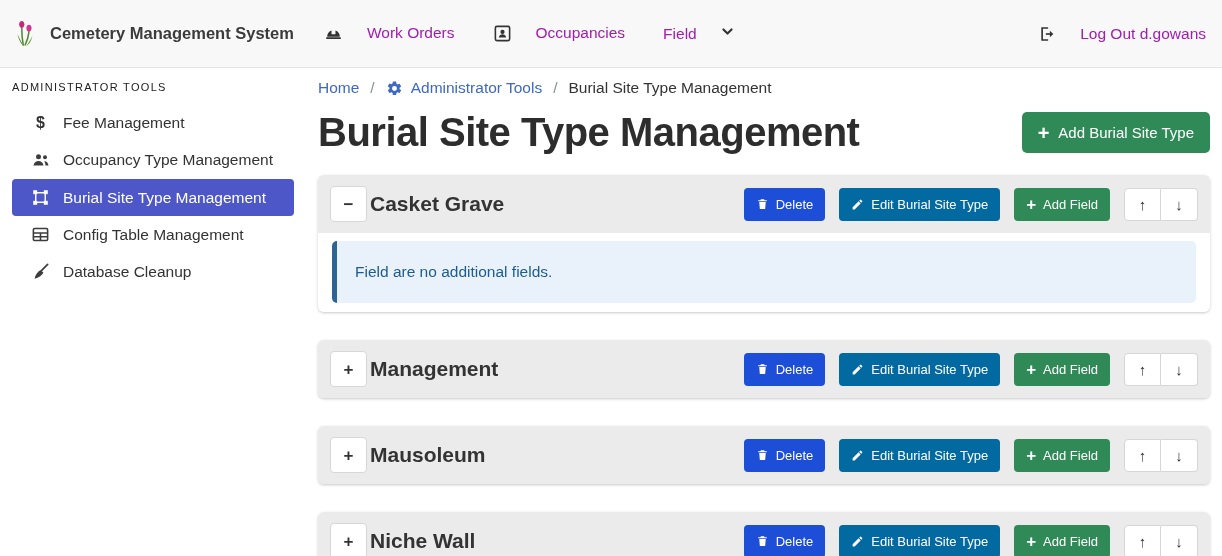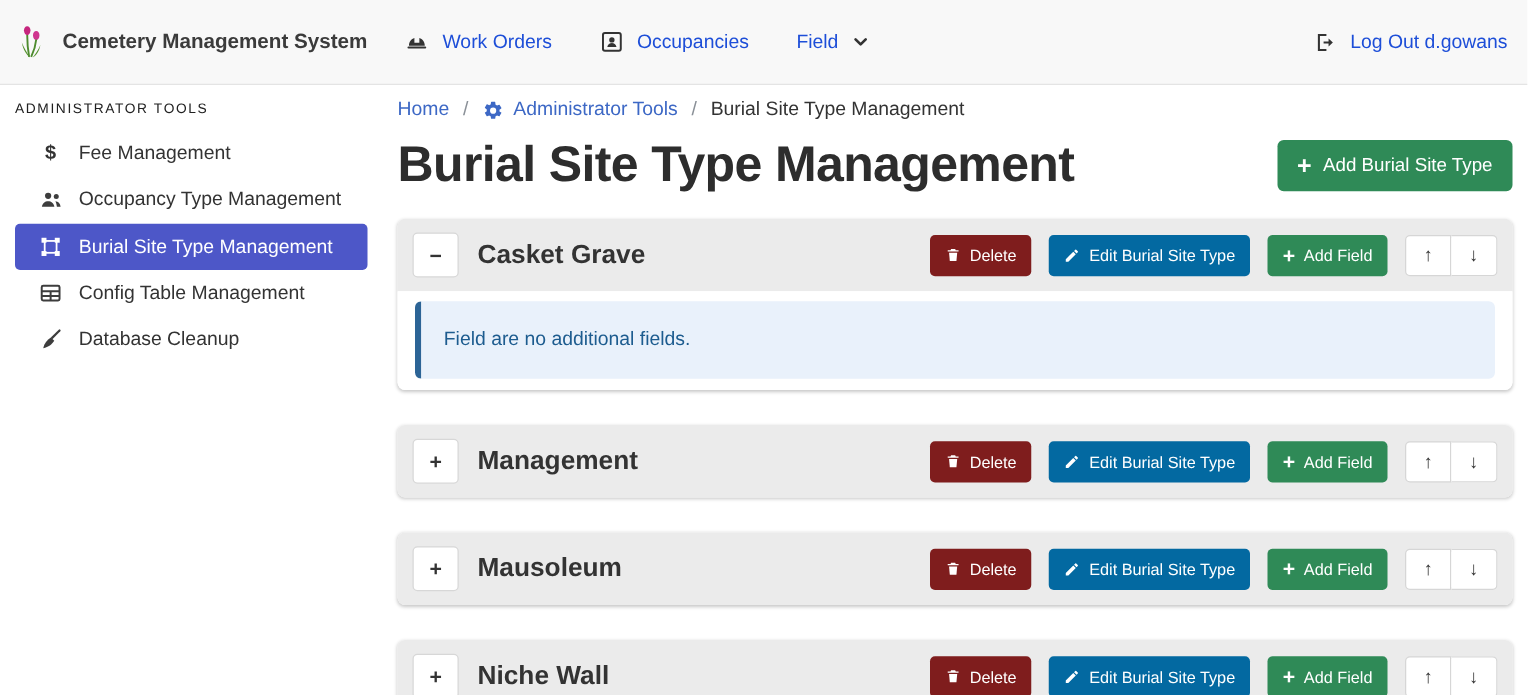--- a/index.html
+++ b/index.html
@@ -6,21 +6,21 @@
   html, body { margin:0; padding:0; width:1222px; height:556px; overflow:hidden;
     font-family:"Liberation Sans","DejaVu Sans",sans-serif; background:#fff; color:#333; }
   a { text-decoration:none; }
 
   
   .navbar { height:68px; background:#f8f8f8; border-bottom:1px solid #e4e4e4;
     display:flex; align-items:center; padding:0 16px; }
   .brand { display:flex; align-items:center; gap:9px; cursor:pointer; }
   .brand-text { font-size:16.5px; font-weight:700; color:#3b3b3b; }
   .nav-links { display:flex; align-items:center; gap:38px; margin-left:30px; }
-  .nav-link { display:flex; align-items:center; gap:11px; font-size:15.5px; color:#1d4ed8; cursor:pointer; }
+  .nav-link { display:flex; align-items:flex-start; gap:24px; font-size:15.5px; color:#a21caf; cursor:pointer; }
   .nav-right { margin-left:auto; }
 
   
   .layout { display:flex; height:503px; }
   .sidebar { width:300px; flex:0 0 300px; padding-top:9px; }
   .side-header { font-size:11px; letter-spacing:1.3px; color:#212121; padding:4px 12px 12px; }
   .side-item { display:flex; align-items:center; gap:12px; padding:9px 10px 9px 30px;
     font-size:15.5px; color:#333; cursor:pointer; }
   .side-item.active { background:#4d57c8; color:#fff; margin:0 6px 0 12px;
     border-radius:4px; padding-left:18px; }
@@ -35,35 +35,35 @@
   .crumb-sep { color:#8a9097; }
   .crumb-current { color:#333; }
 
   
   .page-head { display:flex; align-items:center; justify-content:space-between; margin:13px 0 20px; }
   h1 { font-size:40px; font-weight:600; color:#2d2d2d; margin:0; letter-spacing:-.5px; }
 
   
   .btn { display:inline-flex; align-items:center; gap:7px; border:none; border-radius:4px;
     color:#fff; font-size:13px; padding:0 12px; height:33px; cursor:pointer; font-family:inherit; }
-  .btn-danger { background:#7f1d1d; }
+  .btn-danger { background:#1d4ed8; }
   .btn-teal   { background:#0369a1; }
   .btn-green  { background:#2f8a57; }
   .btn-lg { font-size:15px; height:41px; padding:0 16px; gap:9px; border-radius:5px; }
   .plus-glyph { font-size:17px; font-weight:700; line-height:1; }
   .plus-lg { font-size:20px; font-weight:700; line-height:1; }
 
   
   .card { border-radius:6px; margin-bottom:28px; box-shadow:0 1px 3px rgba(0,0,0,.22); }
   .card-header { background:#ebebeb; border-radius:6px; display:flex; align-items:center; padding:11px 12px; }
   .card.expanded .card-header { border-radius:6px 6px 0 0; }
   .card-body { background:#fff; border-radius:0 0 6px 6px; padding:8px 14px 9px; }
   .toggle { width:37px; height:36px; background:#fff; border:1px solid #d7d7d7; border-radius:4px;
     font-size:17px; font-weight:700; color:#333; cursor:pointer; font-family:inherit; line-height:1; }
-  .panel-title { font-size:21px; font-weight:700; color:#333; margin-left:15px; }
+  .panel-title { font-size:21px; font-weight:700; color:#333; margin-left:3px; }
   .panel-actions { margin-left:auto; display:flex; align-items:center; gap:14px; }
   .move-group { display:flex; }
   .btn-move { width:37px; height:33px; background:#fff; border:1px solid #d6d6d6; color:#333;
     font-size:15px; cursor:pointer; font-family:inherit; }
   .btn-move.up { border-radius:4px 0 0 4px; }
   .btn-move.down { border-radius:0 4px 4px 0; border-left:none; }
 
   .alert-info { background:#e9f1fb; border-left:5px solid #2c6496; border-radius:5px;
     padding:22px 18px; color:#1d5c8f; font-size:15.5px; }
 

